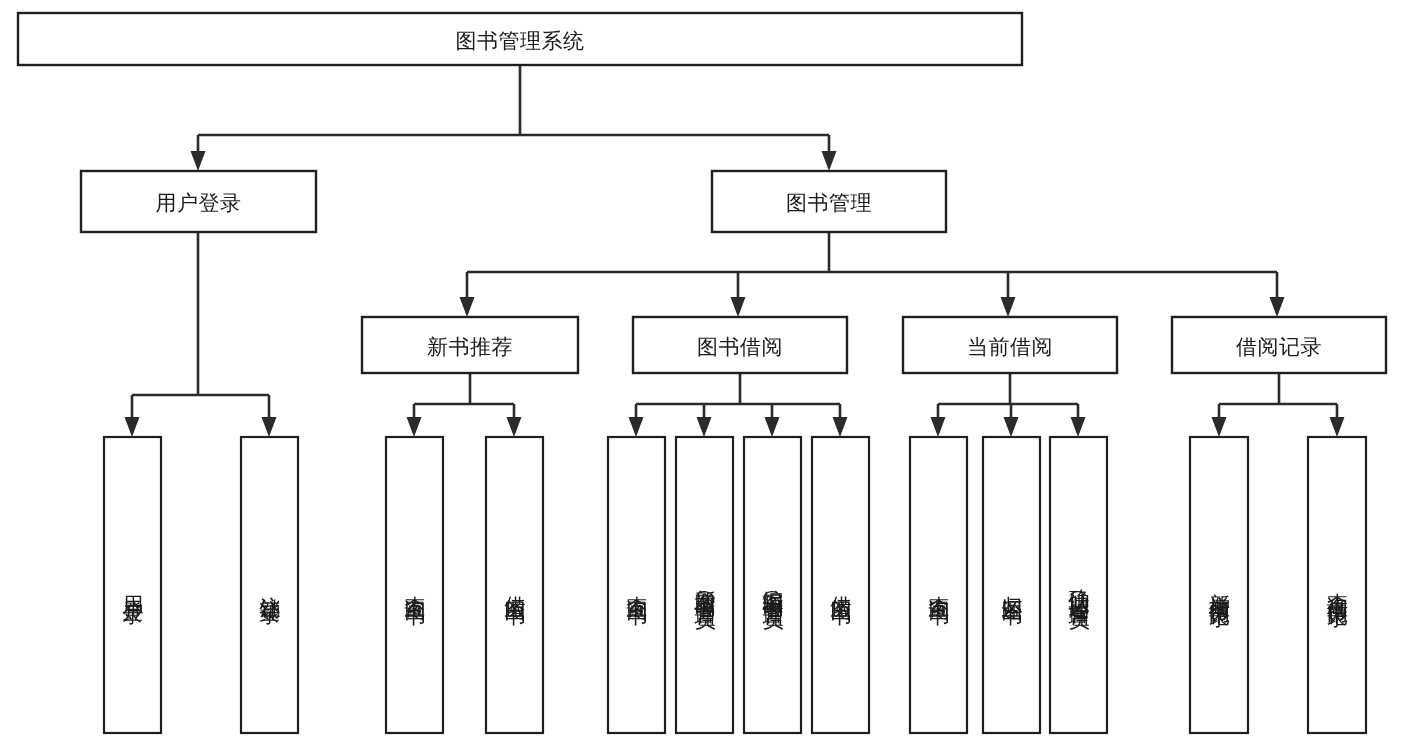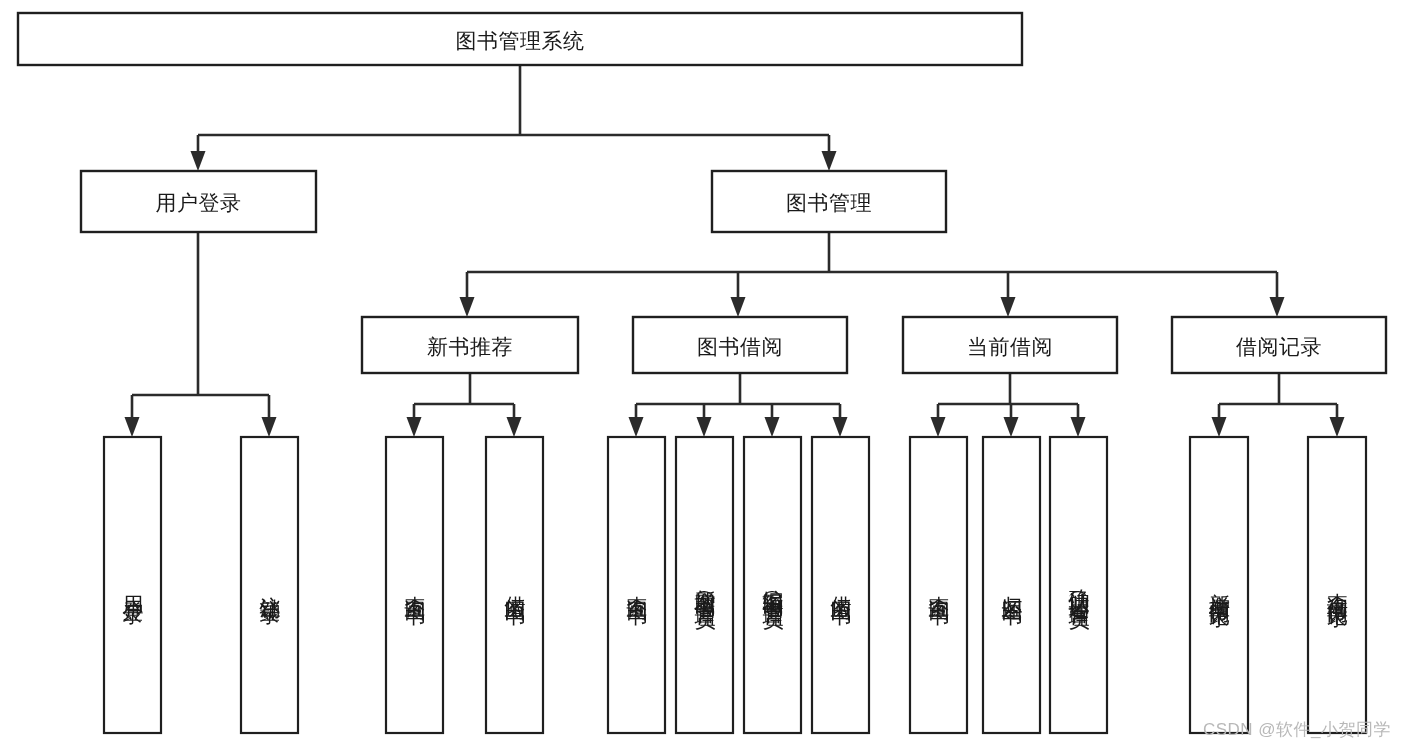--- a/index.html
+++ b/index.html
@@ -257,14 +257,13 @@
       <div class="leaf-label-wrap" style="left: 1050px; top: 437px; width: 57px; height: 296px;">
         <div class="leaf-label">确认归还（管理员）</div>
       </div>
       <div class="leaf-label-wrap" style="left: 1190px; top: 437px; width: 58px; height: 296px;">
         <div class="leaf-label">新增借阅记录</div>
       </div>
       <div class="leaf-label-wrap" style="left: 1308px; top: 437px; width: 58px; height: 296px;">
         <div class="leaf-label">查询借阅记录</div>
       </div>
     </div>
-  <div class="watermark">CSDN @软件_小贺同学</div>
 </div>
 
 </body></html>

